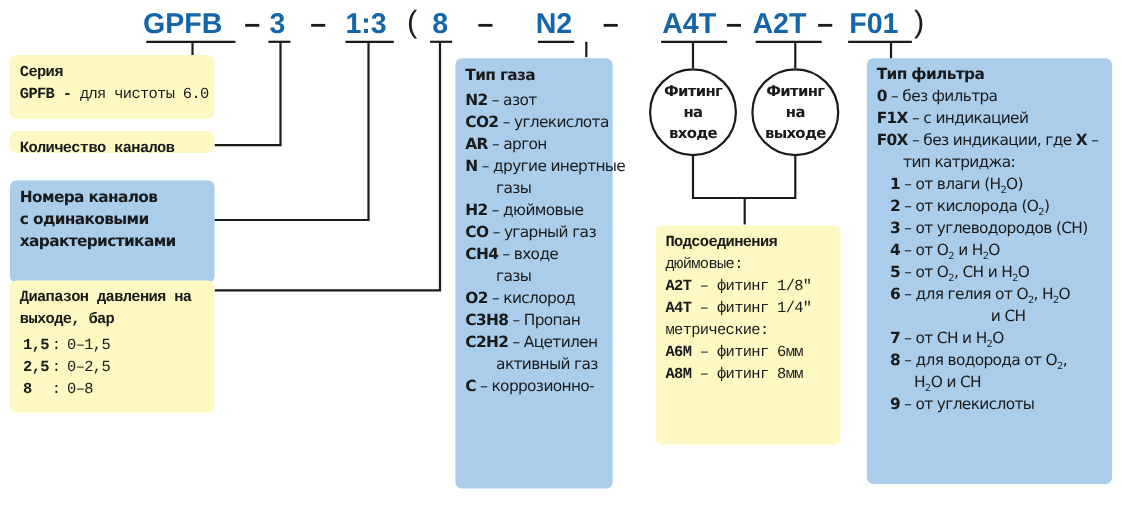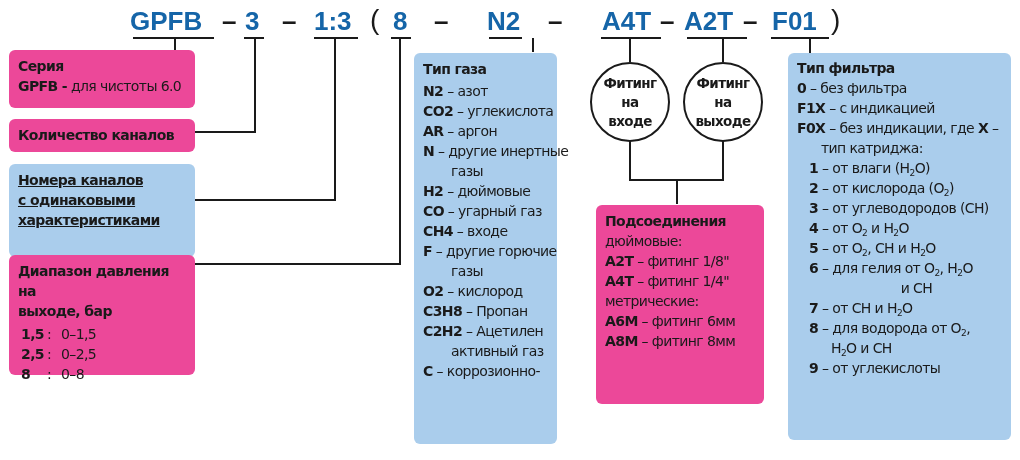--- a/index.html
+++ b/index.html
@@ -5,21 +5,21 @@
   html, body { margin:0; padding:0; background:#ffffff; }
   body { width:1020px; height:460px; position:relative; overflow:hidden;
          font-family:"Liberation Sans", "DejaVu Sans", sans-serif; color:#1a1a1a; }
   .code { position:absolute; top:6px; font-family:"Liberation Sans", sans-serif; font-weight:bold;
           font-size:26px; color:#1565a8; line-height:30px; white-space:pre; }
   .sep { position:absolute; top:6px; font-weight:bold; font-size:26px; color:#1a1a1a; line-height:30px; }
   .paren { position:absolute; top:5px; font-weight:normal; font-size:28px; color:#1a1a1a; line-height:30px; }
   svg.lines { position:absolute; left:0; top:0; }
   .box { position:absolute; border-radius:6px; box-sizing:border-box; padding:6px 9px;
          font-size:14px; line-height:20px; font-family:"DejaVu Sans", sans-serif; letter-spacing:-0.6px; }
-  .light { background:#ec4899; }
+  .light { background:#fef9c3;font-family:Liberation Mono, monospace; }
   .mid { background:#aacdec; }
   .b { font-weight:bold; }
   .head { font-weight:bold; margin-bottom:2px; }
   .row { white-space:nowrap; }
   .indent2 { padding-left:18px; }
   .circle { position:absolute; width:80px; height:80px; border:2px solid #1a1a1a; border-radius:50%;
             box-sizing:border-box; background:#fff; display:flex; align-items:center; justify-content:center;
             text-align:center; font-weight:bold; font-size:13.5px; line-height:19px; letter-spacing:-0.6px;
             font-family:"DejaVu Sans", sans-serif; }
   sub { font-size:9px; vertical-align:-3px; line-height:0; }
@@ -75,25 +75,25 @@
   <span class="sep" style="left:743px">–</span>
   <span class="code" style="left:772px">F01</span>
   <span class="paren" style="left:831px">)</span>
 </div>
 
 <div class="box light" style="left:9px;top:50px;width:186px;height:58px;">
   <div class="b">Серия</div>
   <div class="row"><span class="b">GPFB -</span>&nbsp;<span>для чистоты 6.0</span></div>
 </div>
 
-<div class="box light" style="left:9px;top:119px;width:186px;height:33px;">
+<div class="box light" style="left:9px;top:119px;width:186px;height:20px;">
   <div class="b">Количество каналов</div>
 </div>
 
-<div class="box mid" style="left:9px;top:164px;width:186px;height:93px;text-decoration:underline;">
+<div class="box mid" style="left:9px;top:164px;width:186px;height:93px;">
   <div class="b">Номера каналов</div>
   <div class="b">с одинаковыми</div>
   <div class="b">характеристиками</div>
 </div>
 
 <div class="box light" style="left:9px;top:255px;width:186px;height:120px;">
   <div class="b">Диапазон давления на</div>
   <div class="b" style="margin-bottom:3px">выходе, бар</div>
   <div id="pressure-list">
       <div class="row" style="padding-left: 3px;"><span class="b" style="display: inline-block; min-width: 26px;">1,5</span><span style="display: inline-block; width: 14px;">:</span><span>0–1,5</span></div>
@@ -106,21 +106,20 @@
   <div class="head">Тип газа</div>
   <div id="gas-list">
       <div class="row"><span class="b">N2</span> <span>– азот</span></div>
       <div class="row"><span class="b">CO2</span> <span>– углекислота</span></div>
       <div class="row"><span class="b">AR</span> <span>– аргон</span></div>
       <div class="row"><span class="b">N</span> <span>– другие инертные</span></div>
       <div class="row" style="padding-left: 28px;">газы</div>
       <div class="row"><span class="b">H2</span> <span>– дюймовые</span></div>
       <div class="row"><span class="b">CO</span> <span>– угарный газ</span></div>
       <div class="row"><span class="b">CH4</span> <span>– входе</span></div>
-      <div class="row"><span class="b">F</span> <span>– другие горючие</span></div>
       <div class="row" style="padding-left: 28px;">газы</div>
       <div class="row"><span class="b">O2</span> <span>– кислород</span></div>
       <div class="row"><span class="b">C3H8</span> <span>– Пропан</span></div>
       <div class="row"><span class="b">C2H2</span> <span>– Ацетилен</span></div>
       <div class="row" style="padding-left: 28px;">активный газ</div>
       <div class="row"><span class="b">C</span> <span>– коррозионно-</span></div>
     </div>
 </div>
 
 <div class="circle" style="left:590px;top:62px;">

